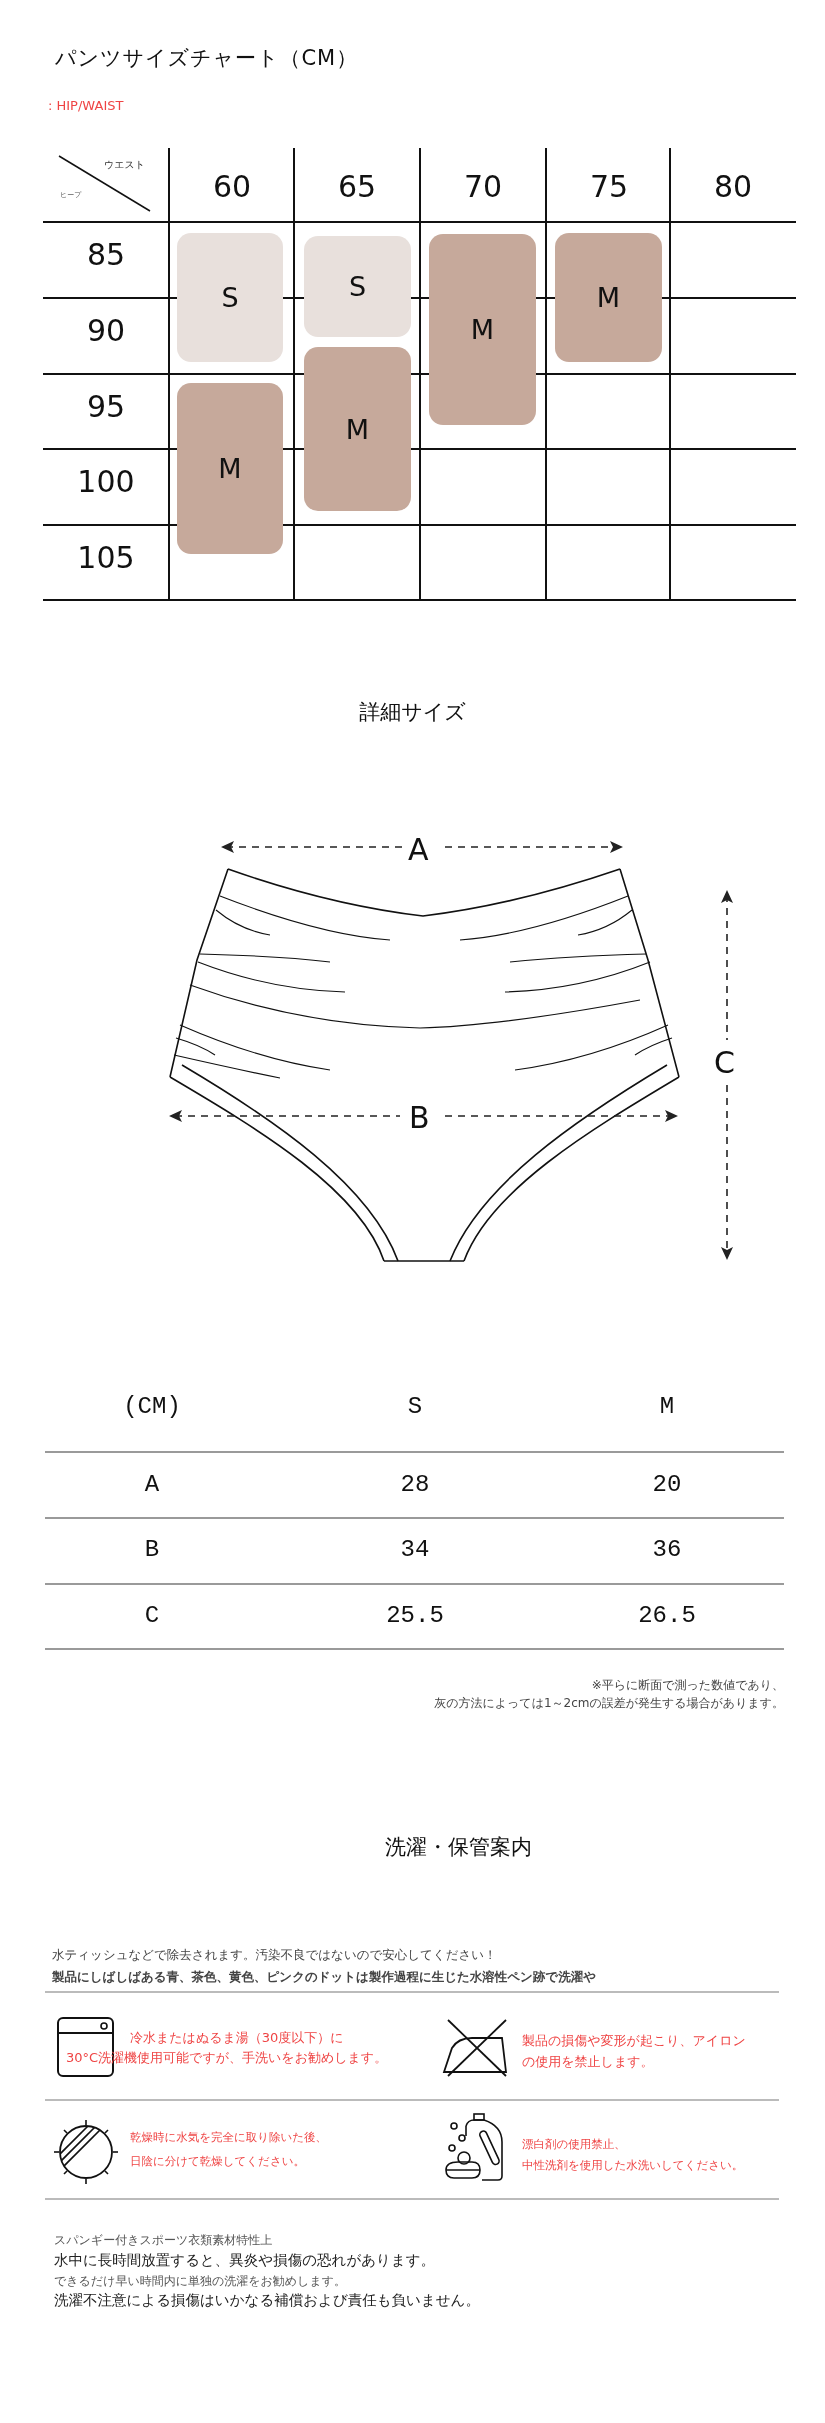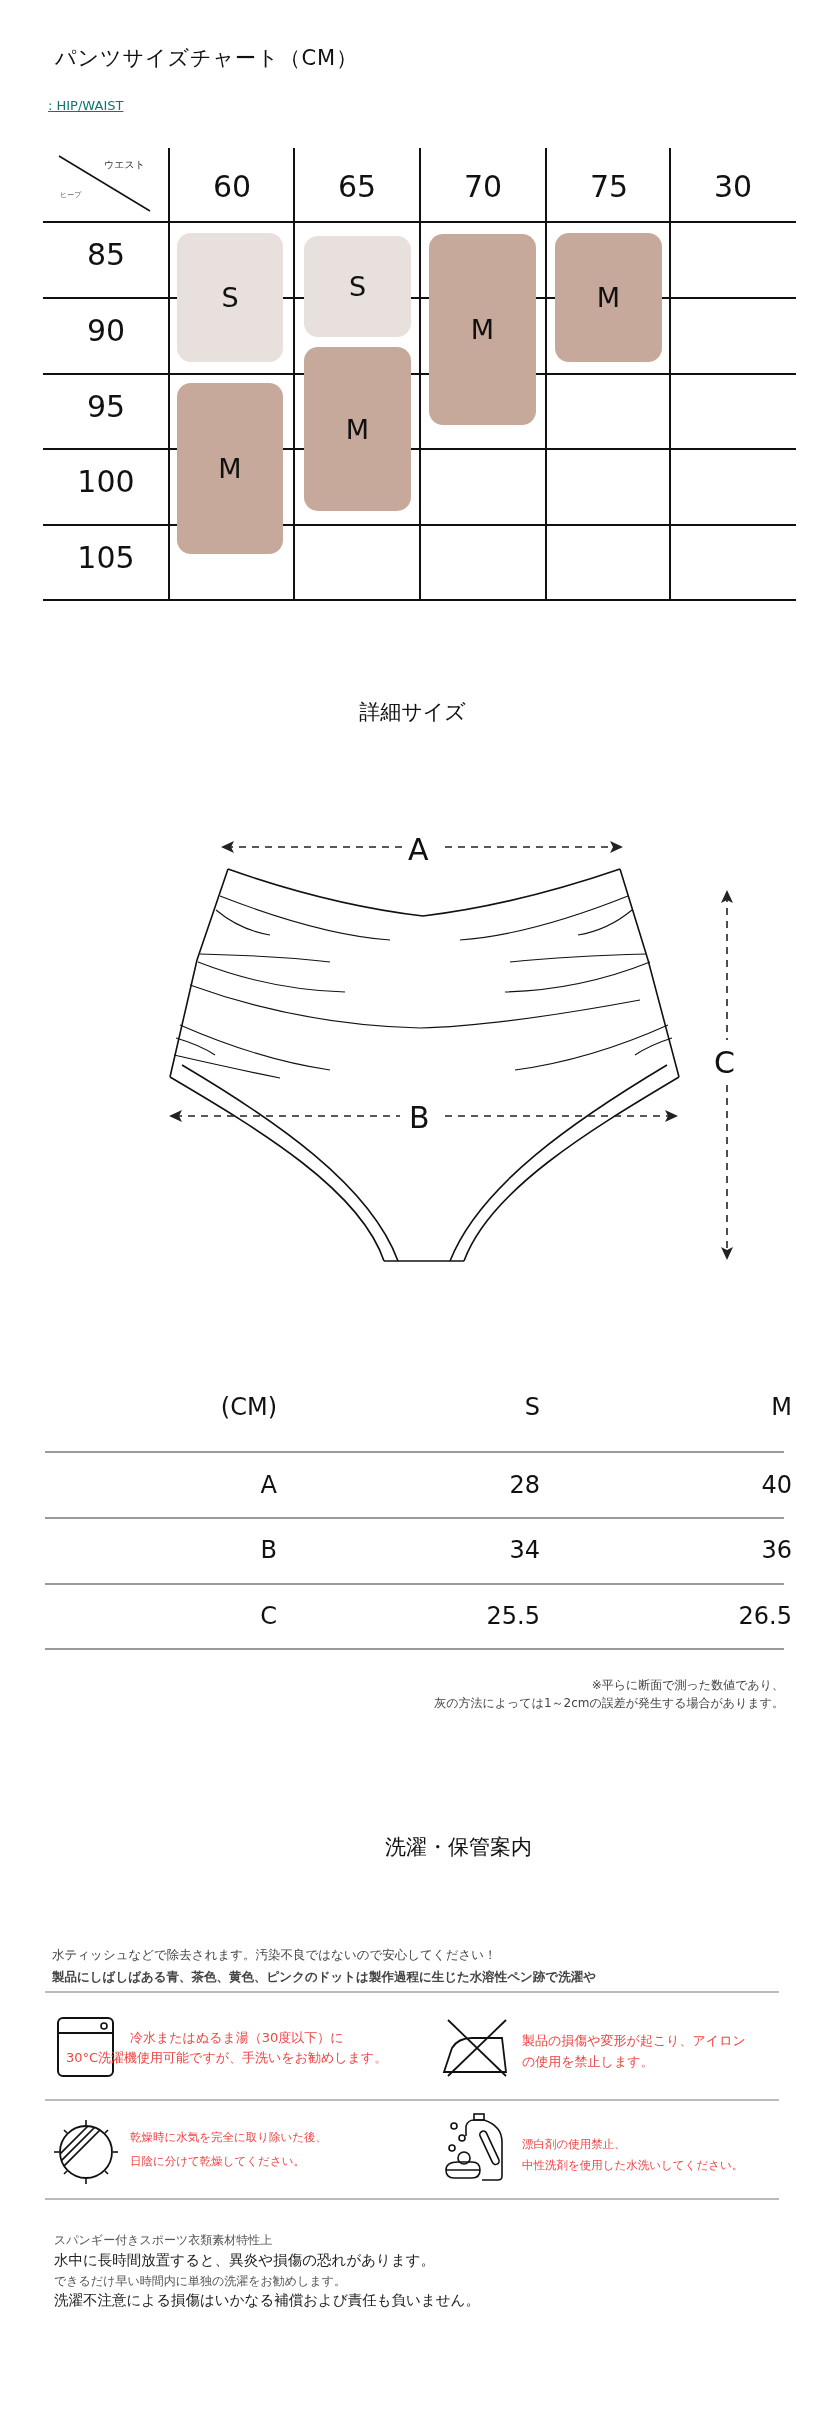--- a/index.html
+++ b/index.html
@@ -1,29 +1,29 @@
 <!DOCTYPE html>
 <html><head>
 <meta charset="utf-8">
 <style>
   html, body { margin:0; padding:0; background:#fff; }
   body { width:825px; height:2423px; position:relative; overflow:hidden;
          font-family:"DejaVu Sans", "Liberation Sans", sans-serif; color:#111; }
   .abs { position:absolute; }
   .title-main { left:55px; top:44px; font-size:21px; letter-spacing:1px; white-space:nowrap; }
-  .subtitle { left:48px; top:98px; font-size:13px; color:#0f766e;text-decoration:underline; }
+  .subtitle { left:48px; top:98px; font-size:13px; color:#ef4444; }
   .grid-line-h { position:absolute; height:2px; background:#111; }
   .grid-line-v { position:absolute; width:2px; background:#111; }
   .col-head { position:absolute; top:150px; height:72px; width:126px; display:flex; align-items:center; justify-content:center; font-size:30px; }
   .row-head { position:absolute; left:43px; width:126px; height:64px; display:flex; align-items:center; justify-content:center; font-size:30px; }
   .size-box { position:absolute; border-radius:14px; display:flex; align-items:center; justify-content:center; font-size:27px; color:#111; }
   .corner-w { left:104px; top:158px; font-size:10px; color:#333; }
   .corner-h { left:60px; top:190px; font-size:7px; color:#555; }
   .sec-title { position:absolute; left:0; width:825px; text-align:center; font-size:21px; }
-  .mtable-head, .mtable-cell { position:absolute; width:250px; text-align:right; font-size:24px; transform:translateX(-50%); }
+  .mtable-head, .mtable-cell { position:absolute; width:250px; text-align:center; font-size:24px; transform:translateX(-50%);font-family:Liberation Mono, monospace; }
   .mline { position:absolute; left:45px; width:739px; height:2px; background:#9a9a9a; }
   .note { position:absolute; right:41px; font-size:12px; color:#444; text-align:right; white-space:nowrap; }
   .para { position:absolute; left:52px; font-size:12.5px; color:#444; line-height:20px; white-space:nowrap; }
   .divider { position:absolute; left:45px; width:734px; height:2px; background:#bbb; }
   .care-text { position:absolute; font-size:13px; color:#ef4444; line-height:21px; white-space:nowrap; }
   .care-text.small { font-size:11.5px; line-height:24px; }
   .footer-line { position:absolute; left:54px; white-space:nowrap; }
   .fl-small { font-size:12px; color:#555; }
   .fl-big { font-size:14.5px; color:#222; }
 </style>
@@ -51,21 +51,21 @@
   <div class="grid-line-v" style="left:168px;top:148px;height:452px;"></div>
   <div class="grid-line-v" style="left:293px;top:148px;height:452px;"></div>
   <div class="grid-line-v" style="left:419px;top:148px;height:452px;"></div>
   <div class="grid-line-v" style="left:545px;top:148px;height:452px;"></div>
   <div class="grid-line-v" style="left:669px;top:148px;height:452px;"></div>
 
   <div class="col-head" style="left:169px;">60</div>
   <div class="col-head" style="left:294px;">65</div>
   <div class="col-head" style="left:420px;">70</div>
   <div class="col-head" style="left:546px;">75</div>
-  <div class="col-head" style="left:670px;">30</div>
+  <div class="col-head" style="left:670px;">80</div>
 
   <div class="row-head" style="top:222px;">85</div>
   <div class="row-head" style="top:298px;">90</div>
   <div class="row-head" style="top:374px;">95</div>
   <div class="row-head" style="top:449px;">100</div>
   <div class="row-head" style="top:525px;">105</div>
 
   <div class="size-box" style="left:177px;top:233px;width:106px;height:129px;background:#e8e0dc;">S</div>
   <div class="size-box" style="left:304px;top:236px;width:107px;height:101px;background:#e8e0dc;">S</div>
   <div class="size-box" style="left:429px;top:234px;width:107px;height:191px;background:#c6a99b;">M</div>
@@ -129,21 +129,21 @@
 <div class="abs" style="left:714px;top:1045px;font-size:30px;">C</div>
 
 <div>
   <div class="mtable-head" style="left:152px;top:1393px;">(CM)</div>
   <div class="mtable-head" style="left:415px;top:1393px;">S</div>
   <div class="mtable-head" style="left:667px;top:1393px;">M</div>
   <div class="mline" style="top:1451px;"></div>
 
   <div class="mtable-cell" style="left:152px;top:1471px;">A</div>
   <div class="mtable-cell" style="left:415px;top:1471px;">28</div>
-  <div class="mtable-cell" style="left:667px;top:1471px;">40</div>
+  <div class="mtable-cell" style="left:667px;top:1471px;">20</div>
   <div class="mline" style="top:1517px;"></div>
 
   <div class="mtable-cell" style="left:152px;top:1536px;">B</div>
   <div class="mtable-cell" style="left:415px;top:1536px;">34</div>
   <div class="mtable-cell" style="left:667px;top:1536px;">36</div>
   <div class="mline" style="top:1583px;"></div>
 
   <div class="mtable-cell" style="left:152px;top:1602px;">C</div>
   <div class="mtable-cell" style="left:415px;top:1602px;">25.5</div>
   <div class="mtable-cell" style="left:667px;top:1602px;">26.5</div>

